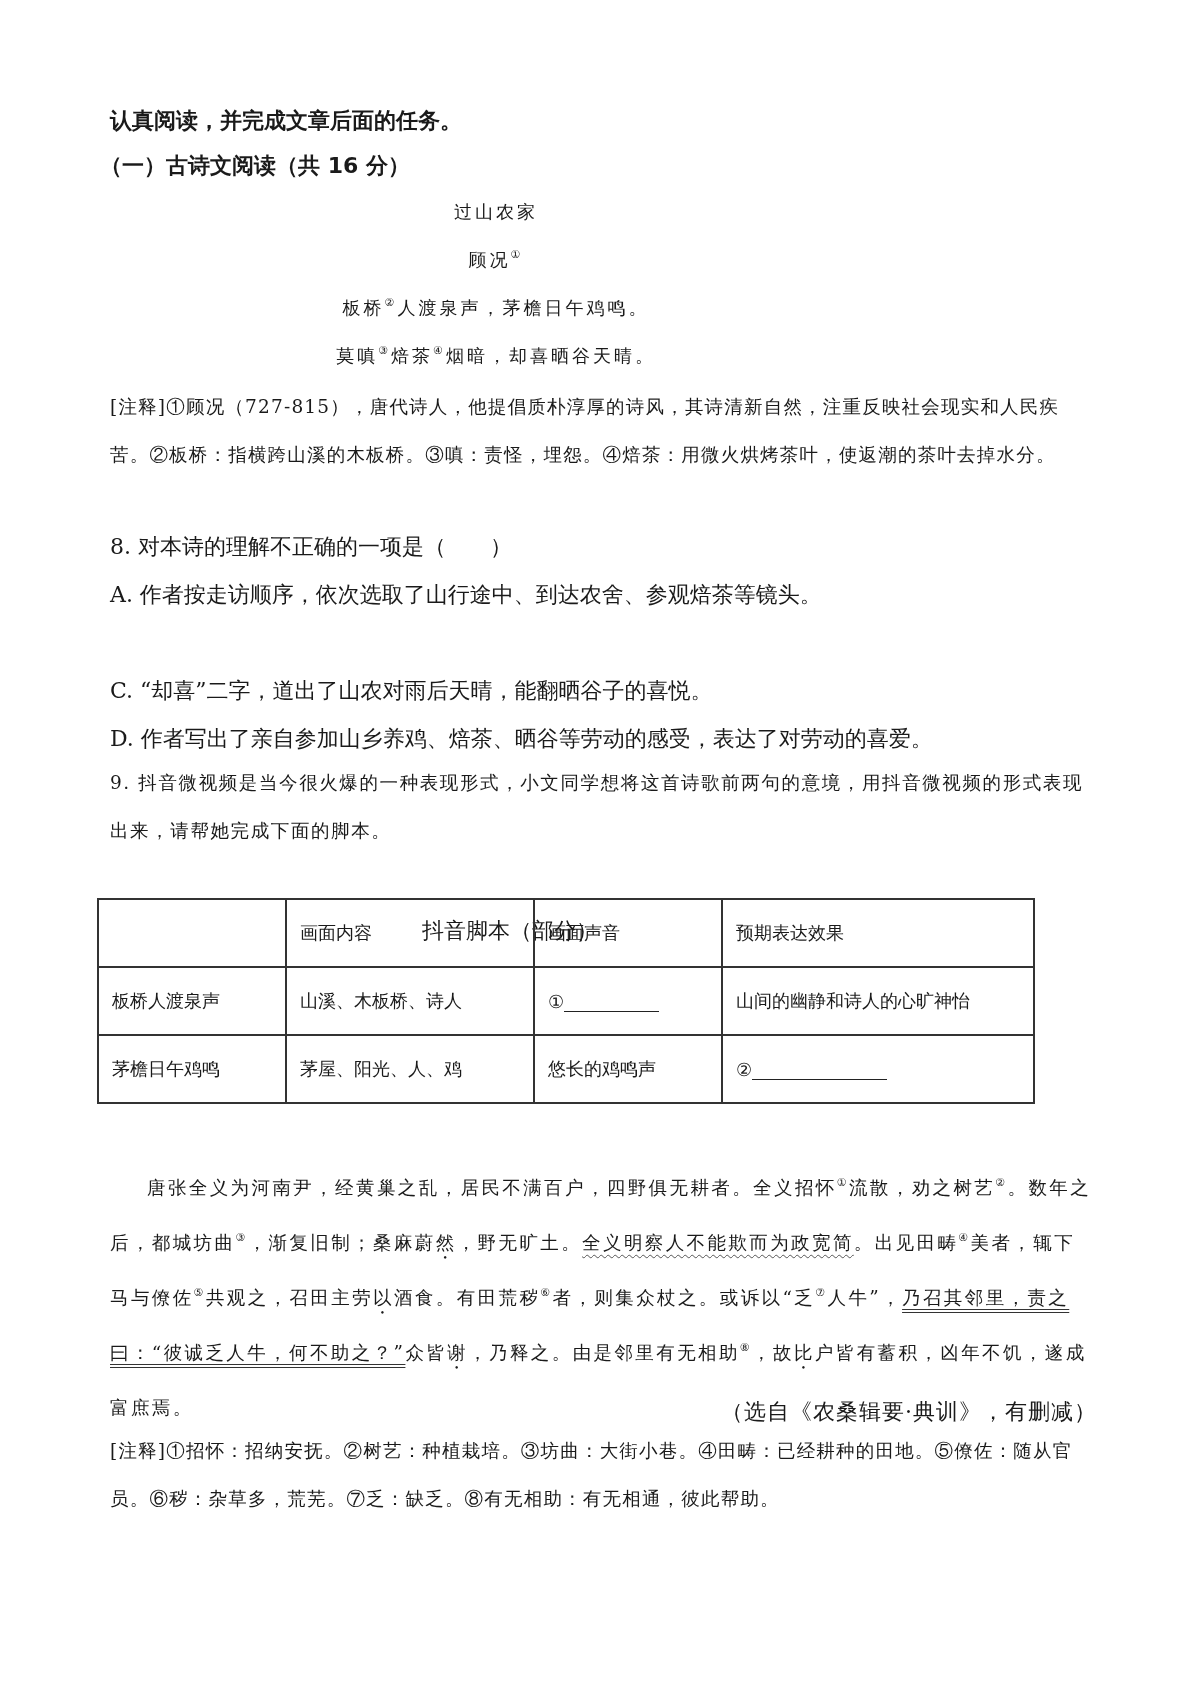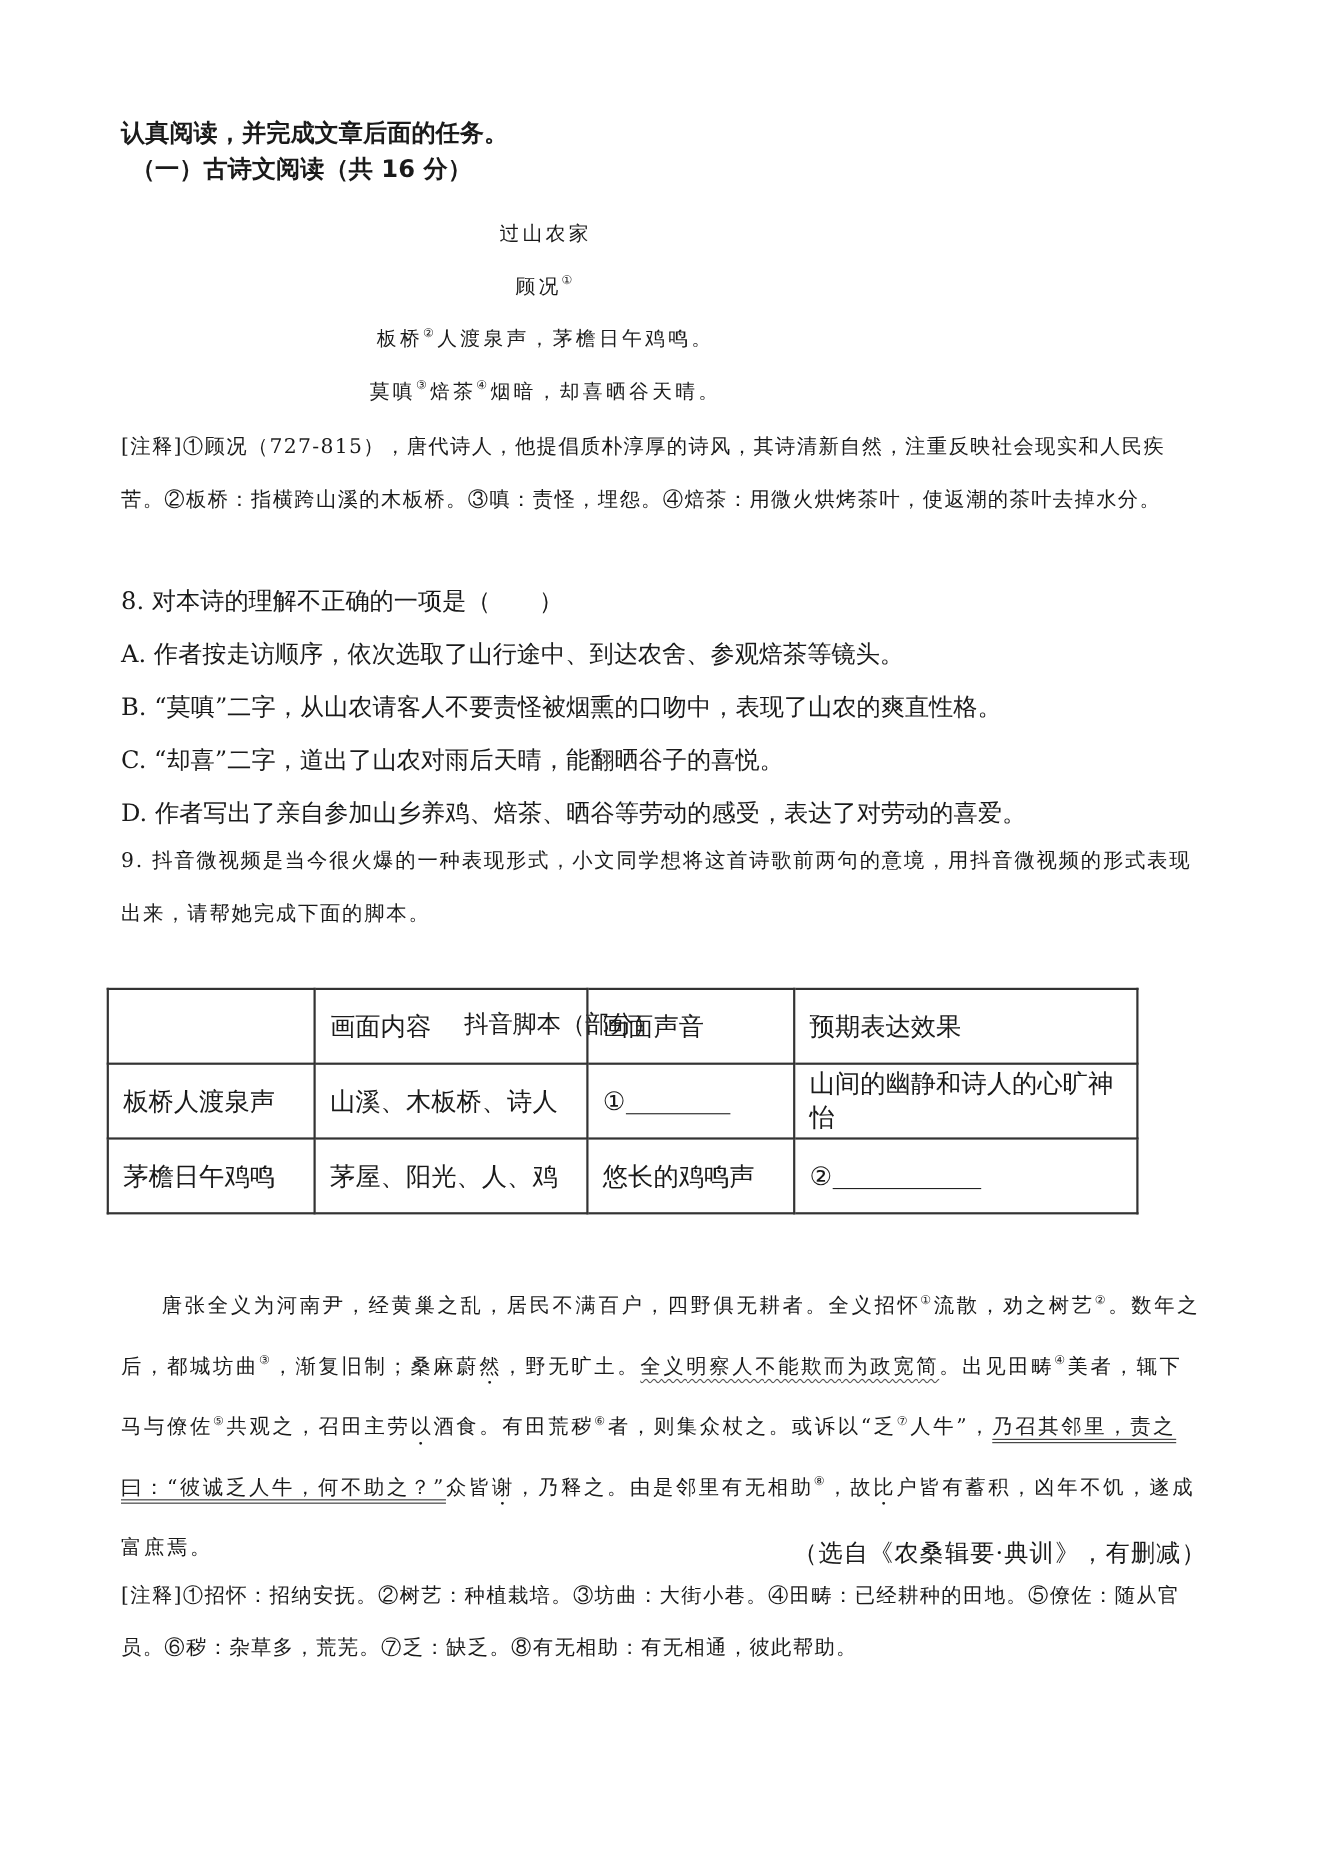--- a/index.html
+++ b/index.html
@@ -10,45 +10,44 @@
   .h1 { font-family: "DejaVu Sans", sans-serif; font-weight: bold; font-size: 22px; }
   .body { font-size: 22px; }
   .poem { font-size: 18px; letter-spacing: 3px; }
   .center { left: 0; width: 992px; text-align: center; }
   sup { font-size: 11px; vertical-align: 8px; line-height: 0; }
   .para { position: absolute; left: 110px; width: 985px; font-size: 18.5px; line-height: 48px; letter-spacing: 0.3px; }
   .para-indent { text-indent: 2em; letter-spacing: 2.4px; }
   .wavy { text-decoration: underline wavy #555; text-underline-offset: 5px; text-decoration-thickness: 1px; }
   .uline { text-decoration: underline double #333; text-underline-offset: 5px; }
   .dot { text-emphasis: dot; text-emphasis-position: under; -webkit-text-emphasis: dot; -webkit-text-emphasis-position: under; }
-  table.script { position: absolute; left: 97px; top: 898px; width: 938px; border-collapse: collapse; font-size: 23px; }
+  table.script { position: absolute; left: 97px; top: 898px; width: 938px; border-collapse: collapse; font-size: 18px; }
   table.script td { border: 2px solid #333; height: 66px; padding: 0 13px; vertical-align: middle; }
   table.script td.c0 { width: 160px; }
   table.script td.c1 { width: 220px; }
   table.script td.c2 { width: 160px; }
   .blank { display: inline-block; border-bottom: 1.5px solid #222; height: 20px; vertical-align: -4px; }
 </style>
 </head>
 <body>
 
 <div class="page">
 
   <div class="abs h1" style="left:110px; top:106px;">认真阅读，并完成文章后面的任务。</div>
-  <div class="abs h1" style="left:100px; top:139px;margin-left:19px;">（一）古诗文阅读（共 16 分）</div>
+  <div class="abs h1" style="left:100px; top:151px;">（一）古诗文阅读（共 16 分）</div>
 
   <div class="abs center poem" style="top:200px;">过山农家</div>
   <div class="abs center poem" style="top:248px;"><span>顾况</span><sup>①</sup></div>
   <div class="abs center poem" style="top:296px;"><span>板桥</span><sup>②</sup><span>人渡泉声，茅檐日午鸡鸣。</span></div>
   <div class="abs center poem" style="top:344px;"><span>莫嗔</span><sup>③</sup><span>焙茶</span><sup>④</sup><span>烟暗，却喜晒谷天晴。</span></div>
 
   <div class="para" style="top:383px; letter-spacing:1.2px;">[注释]①顾况（727-815），唐代诗人，他提倡质朴淳厚的诗风，其诗清新自然，注重反映社会现实和人民疾苦。②板桥：指横跨山溪的木板桥。③嗔：责怪，埋怨。④焙茶：用微火烘烤茶叶，使返潮的茶叶去掉水分。</div>
 
   <div class="abs body" style="left:110px; top:532px;">8. 对本诗的理解不正确的一项是（　　）</div>
   <div class="abs body" style="left:110px; top:580px;">A. 作者按走访顺序，依次选取了山行途中、到达农舍、参观焙茶等镜头。</div>
-  <div class="abs body" style="left:110px; top:628px;">B. “莫嗔”二字，从山农请客人不要责怪被烟熏的口吻中，表现了山农的爽直性格。</div>
   <div class="abs body" style="left:110px; top:676px;">C. “却喜”二字，道出了山农对雨后天晴，能翻晒谷子的喜悦。</div>
   <div class="abs body" style="left:110px; top:724px;text-align:center;">D. 作者写出了亲自参加山乡养鸡、焙茶、晒谷等劳动的感受，表达了对劳动的喜爱。</div>
 
   <div class="para" style="top:759px; letter-spacing:1.6px;">9. 抖音微视频是当今很火爆的一种表现形式，小文同学想将这首诗歌前两句的意境，用抖音微视频的形式表现出来，请帮她完成下面的脚本。</div>
 
   <div class="abs center body" style="top:916px; padding-left:28px; box-sizing:border-box;">抖音脚本（部分）</div>
 
   <table class="script">
     <tbody>
         <tr>

